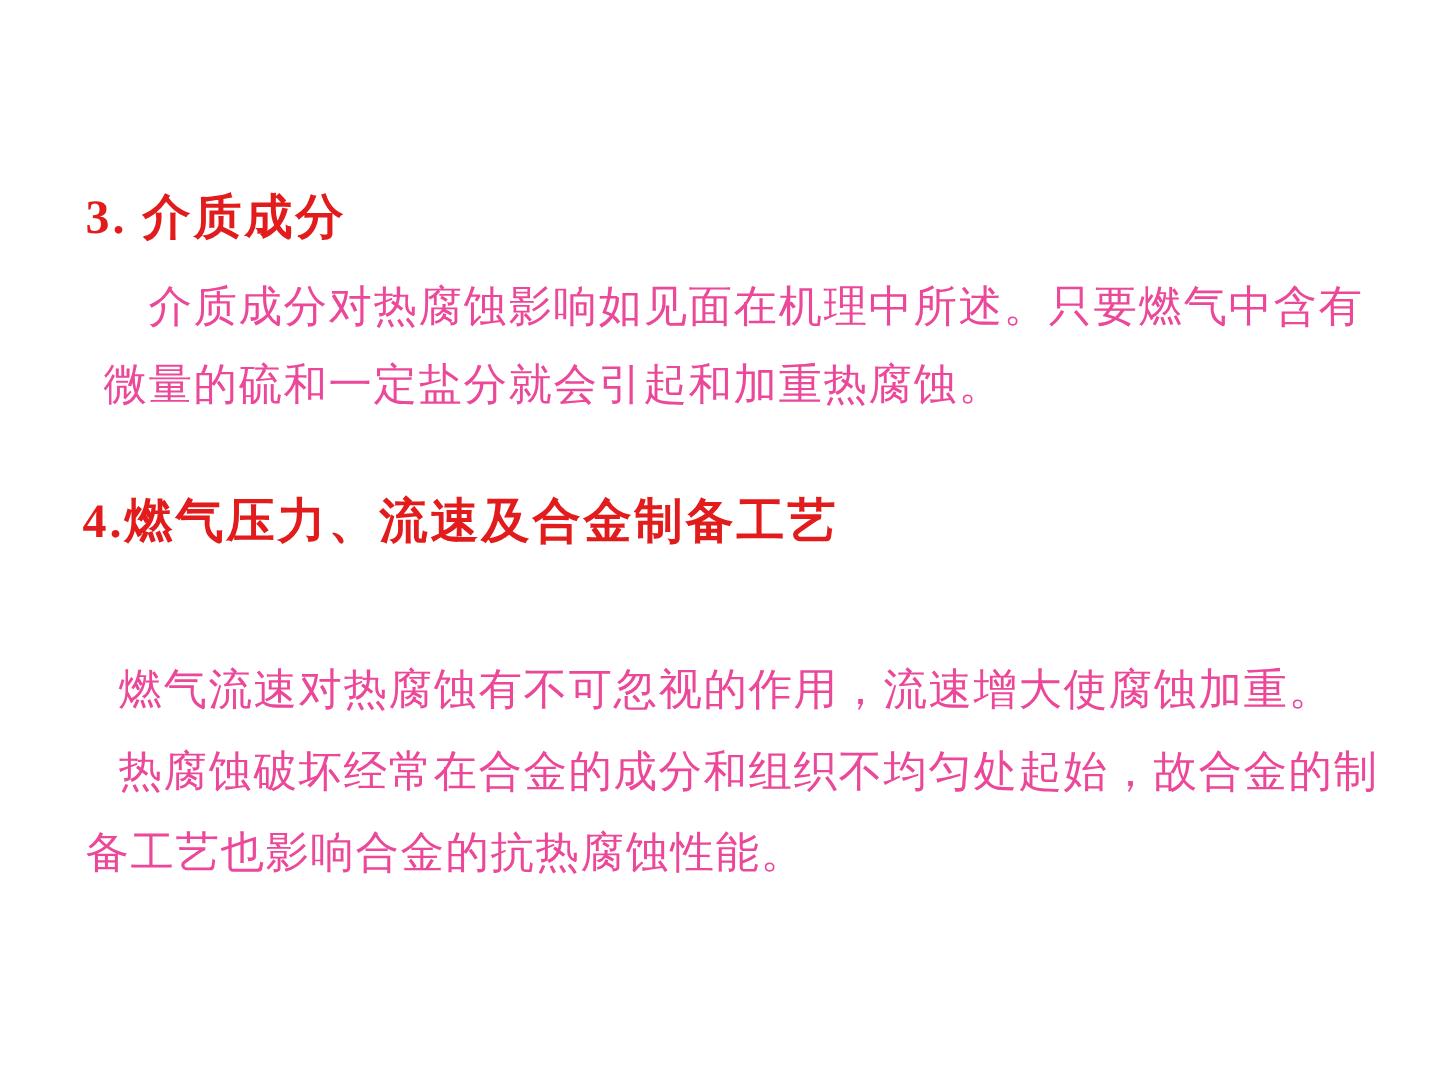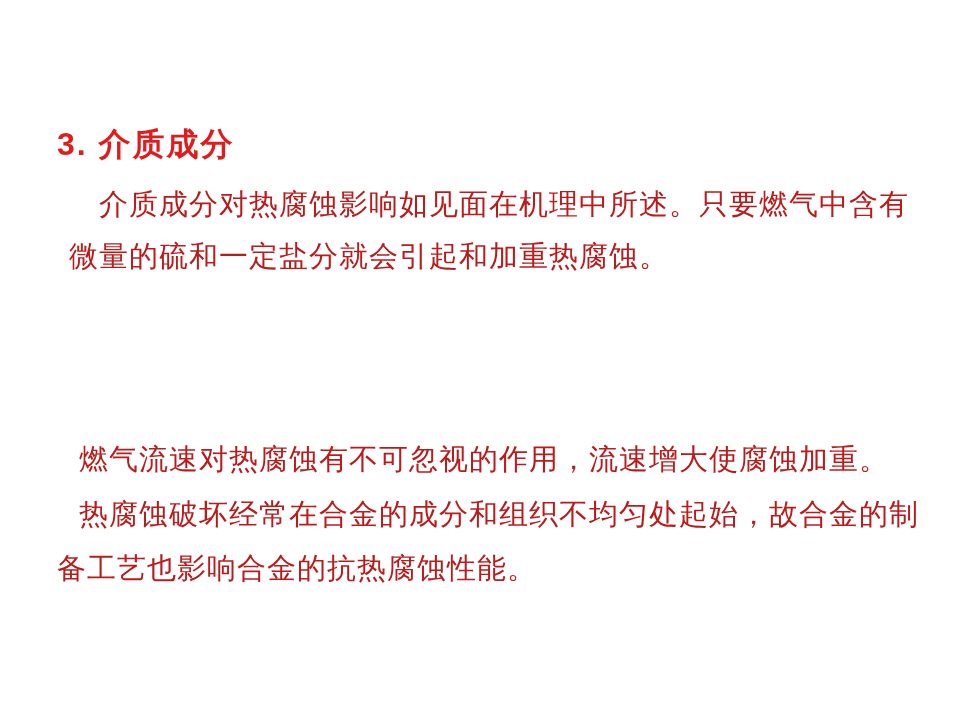--- a/index.html
+++ b/index.html
@@ -6,35 +6,35 @@
     margin: 0;
     padding: 0;
     background: #ffffff;
   }
   .slide {
     position: relative;
     width: 960px;
     height: 720px;
     background: #ffffff;
     overflow: hidden;
-    font-family: Liberation Sans, sans-serif;
+    font-family: Liberation Serif, serif;
   }
   .heading {
     position: absolute;
     font-size: 32px;
     font-weight: bold;
     color: #e21c1c;
     letter-spacing: 2px;
     white-space: nowrap;
   }
   .bodyline {
     position: absolute;
     font-size: 29px;
     font-weight: normal;
-    color: #b91c1c;
+    color: #ec4899;
     letter-spacing: 1px;
     white-space: nowrap;
   }
   
   .s3-heading { left: 57px;  top: 123px; }
   .s3-line1   { left: 99px;  top: 185px; }
   .s3-line2   { left: 57px;  top: 237px; margin-left: 12px; }
   
   .s4-heading { left: 55px;  top: 326px; }
   .s4-line1   { left: 81px;  top: 386px; }
@@ -46,20 +46,21 @@
 <body>
 
 <div class="slide">
 
   <div class="heading s3-heading">3. 介质成分</div>
 
   <div class="bodyline s3-line1">介质成分对热腐蚀影响如见面在机理中所述。只要燃气中含有</div>
 
   <div class="bodyline s3-line2">微量的硫和一定盐分就会引起和加重热腐蚀。</div>
 
+  <div class="heading s4-heading">4.燃气压力、流速及合金制备工艺</div>
 
 
   <div class="bodyline s4-line3">热腐蚀破坏经常在合金的成分和组织不均匀处起始，故合金的制</div>
 
   <div class="bodyline s4-line2">燃气流速对热腐蚀有不可忽视的作用，流速增大使腐蚀加重。</div>
 
   <div class="bodyline s4-line4">备工艺也影响合金的抗热腐蚀性能。</div>
 
 </div>
 

